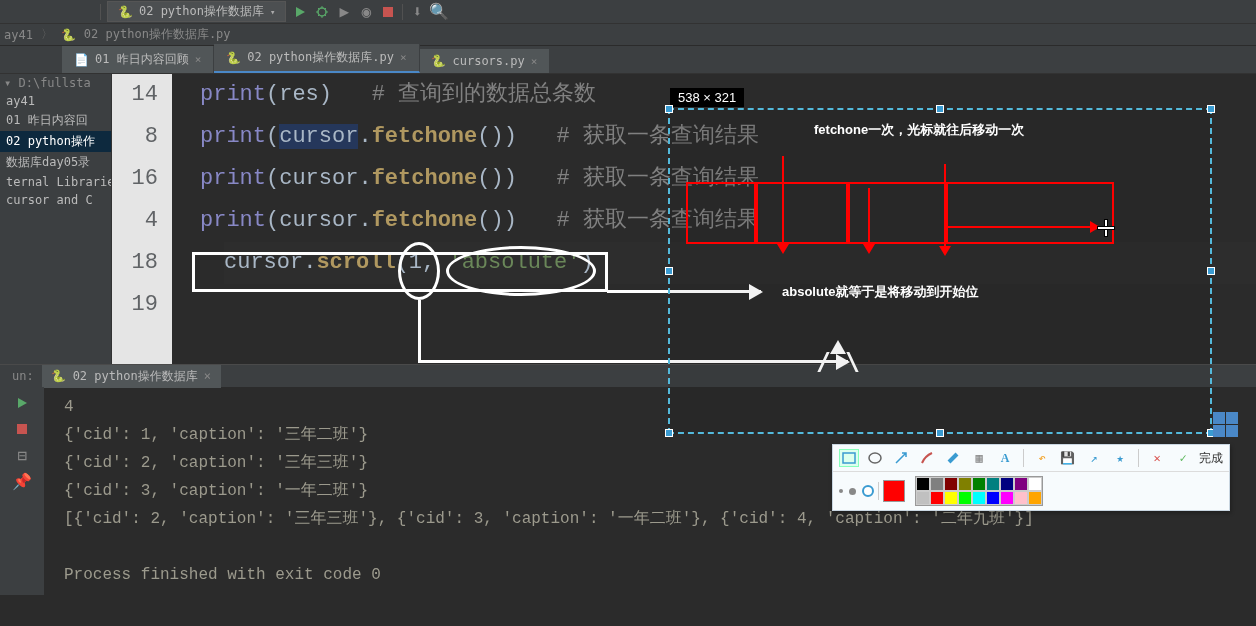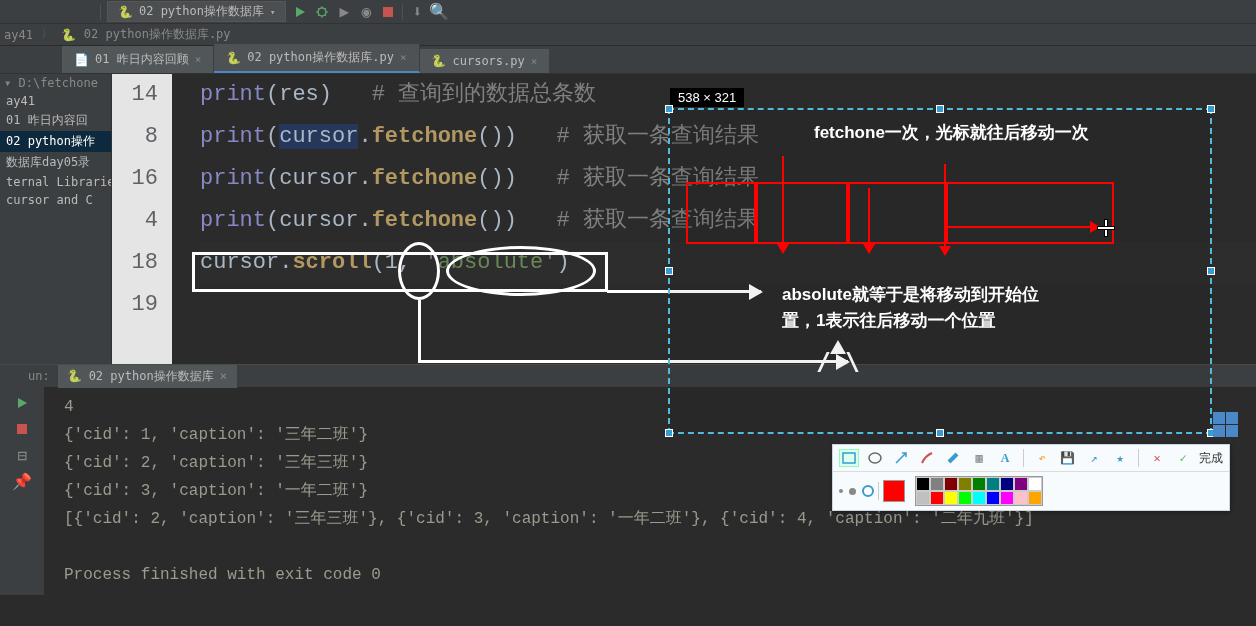--- a/index.html
+++ b/index.html
@@ -23,49 +23,49 @@
   .gutter { width: 60px; text-align: right; padding-right: 14px; color: #606366; background: #e5e5e5; user-select: none; }
   .code { flex: 1; padding-left: 28px; position: relative; }
   .code-line { white-space: pre; }
   .func { color: #8888c6; }
   .paren { color: #a9b7c6; }
   .ident { color: #a9b7c6; }
   .method { color: #b09860; font-weight: bold; }
   .comment { color: #808080; margin-top: 28px; }
   .string { color: #6a8759; }
   .sel-bg { background: rgba(33,66,131,.55); }
-  .hl-line { background: rgba(50,50,50,.4); }
+  .hl-line { background: rgba(50,50,50,.4); margin-left: 24px; }
   .white-rect { position: absolute; border: 3px solid #fff; pointer-events: none; }
   .white-oval { position: absolute; border: 3px solid #fff; border-radius: 50%; pointer-events: none; }
   .white-arrow-h { position: absolute; border-top: 3px solid #fff; }
   .white-arrow-h::after { content: ''; position: absolute; right: -2px; top: -9px; border-left: 14px solid #fff; border-top: 8px solid transparent; border-bottom: 8px solid transparent; }
   .white-line-v { position: absolute; border-left: 3px solid #fff; }
   .white-arrow-up { position: absolute; }
   .white-arrow-up::before { content:''; position:absolute; left:50%; top:0; transform:translateX(-50%); border-bottom:14px solid #fff; border-left:8px solid transparent; border-right:8px solid transparent; }
   .white-arrow-up .s1 { position:absolute; left:0; top:12px; width:16px; height:20px; border-left:3px solid #fff; transform: skewX(-25deg); }
   .white-arrow-up .s2 { position:absolute; right:0; top:12px; width:16px; height:20px; border-right:3px solid #fff; transform: skewX(25deg); }
   .annotation { position: absolute; border: 2px dashed #53b9db; background: rgba(0,0,0,.05); pointer-events: none; }
   .annotation .handle { position: absolute; width: 8px; height: 8px; background: #3a9bd1; border: 1px solid #fff; }
   .annotation .h-tl { top: -5px; left: -5px; } .annotation .h-tr { top: -5px; right: -5px; }
   .annotation .h-bl { bottom: -5px; left: -5px; } .annotation .h-br { bottom: -5px; right: -5px; }
   .annotation .h-tm { top: -5px; left: 50%; margin-left: -4px; } .annotation .h-bm { bottom: -5px; left: 50%; margin-left: -4px; }
   .annotation .h-ml { top: 50%; left: -5px; margin-top: -4px; } .annotation .h-mr { top: 50%; right: -5px; margin-top: -4px; }
   .dim-badge { position: absolute; background: #000; color: #fff; font-size: 13px; padding: 2px 8px; font-family: sans-serif; }
-  .anno-text { position: absolute; color: #fff; font-size: 17px; font-weight: bold; font-family: "Microsoft YaHei", sans-serif; line-height: 1.5; white-space: nowrap; }
+  .anno-text { position: absolute; color: #fff; font-size: 13px; font-weight: bold; font-family: "Microsoft YaHei", sans-serif; line-height: 1.5; white-space: nowrap; }
   .red-rect { position: absolute; border: 2px solid #ff0000; }
   .red-arrow-down { position: absolute; width: 2px; background: #ff0000; }
   .red-arrow-down::after { content:''; position: absolute; bottom: -2px; left: -5px; border-top: 10px solid #ff0000; border-left: 6px solid transparent; border-right: 6px solid transparent; }
   .red-arrow-right { position: absolute; height: 2px; background: #ff0000; }
   .red-arrow-right::after { content:''; position: absolute; right: -2px; top: -5px; border-left: 10px solid #ff0000; border-top: 6px solid transparent; border-bottom: 6px solid transparent; }
   .cursor-cross { position: absolute; width: 16px; height: 16px; }
   .cursor-cross::before { content:''; position:absolute; left:50%; top:0; width:2px; height:100%; background:#fff; transform:translateX(-50%); box-shadow: 0 0 0 1px #000; }
   .cursor-cross::after { content:''; position:absolute; top:50%; left:0; height:2px; width:100%; background:#fff; transform:translateY(-50%); box-shadow: 0 0 0 1px #000; }
   .run-panel { border-top: 1px solid #4a4a4a; background: #2b2b2b; }
   .run-tabs { height: 22px; background: #3c3f41; display: flex; align-items: center; padding-left: 4px; font-size: 12px; }
-  .run-tabs .lbl { color: #888; padding: 0 8px; margin-left: 16px; }
+  .run-tabs .lbl { color: #888; padding: 0 8px; }
   .run-tabs .rtab { background: #515658; padding: 3px 10px; color: #bbb; display: flex; gap: 6px; align-items: center; }
   .run-body { display: flex; }
   .run-side { width: 44px; background: #3c3f41; display: flex; flex-direction: column; align-items: center; gap: 6px; padding-top: 6px; }
   .run-side .btn { width: 20px; height: 20px; display: flex; align-items: center; justify-content: center; cursor: pointer; }
   .console { flex: 1; font-family: "Consolas","Courier New",monospace; font-size: 16px; line-height: 28px; color: #9c9a8d; padding: 6px 20px; white-space: pre; }
   .snip-toolbar { position: absolute; background: #f7fbfd; border: 1px solid #c9d6e1; display: flex; flex-direction: column; font-size: 12px; color: #333; box-shadow: 1px 2px 4px rgba(0,0,0,.3); }
   .snip-row1 { display: flex; align-items: center; padding: 4px 6px; gap: 6px; border-bottom: 1px solid #dcdcdc; }
   .snip-row2 { display: flex; align-items: center; padding: 4px 6px; gap: 2px; }
   .snip-btn { width: 20px; height: 18px; display: inline-flex; align-items: center; justify-content: center; cursor: pointer; border: 1px solid transparent; }
   .snip-btn.sel { border: 1px solid #8fb; background: #dfe; }
@@ -133,21 +133,21 @@
     <span style="color:#f0c674">🐍</span>
     <span>cursors.py</span>
     <span class="close">×</span>
   </div>
 </div>
 
 <div class="main">
   <div class="sidebar">
     <div class="root">
       <span>▾ </span>
-      <span>D:\fetchone</span>
+      <span>D:\fullsta</span>
     </div>
     <div class="item"><span>ay41</span></div>
     <div class="item"><span>01 昨日内容回</span></div>
     <div class="item sel"><span>02 python操作</span></div>
     <div class="item"><span>数据库day05录</span></div>
     <div class="item"><span>ternal Libraries</span></div>
     <div class="item"><span>cursor and C</span></div>
   </div>
 
   <div class="editor">
@@ -221,21 +221,21 @@
     <div class="handle h-bl"></div>
     <div class="handle h-br"></div>
   <div class="handle h-tm"></div>
     <div class="handle h-bm"></div>
     <div class="handle h-ml"></div>
     <div class="handle h-mr"></div>
 </div>
 
 <div class="anno-text" style="left:814px; top:120px;">fetchone一次，光标就往后移动一次</div>
 <div class="anno-text" style="left:782px; top:282px;">
-  <span>absolute就等于是将移动到开始位</span><br><span>置，1表示往后移动一个位置</span>
+  <span>absolute就等于是将移动到开始位</span><br>
 </div>
 
 <div class="red-rect" style="left:686px; top:182px; width:428px; height:62px;"></div>
 <div class="red-rect" style="left:686px; top:182px; width:70px; height:62px;"></div>
 <div class="red-rect" style="left:756px; top:182px; width:92px; height:62px;"></div>
 <div class="red-rect" style="left:848px; top:182px; width:100px; height:62px;"></div>
 <div class="red-arrow-down" style="left:782px; top:156px; height:96px;"></div>
 <div class="red-arrow-down" style="left:868px; top:188px; height:64px;"></div>
 <div class="red-arrow-down" style="left:944px; top:164px; height:90px;"></div>
 <div class="red-arrow-right" style="left:944px; top:226px; width:154px;"></div>

